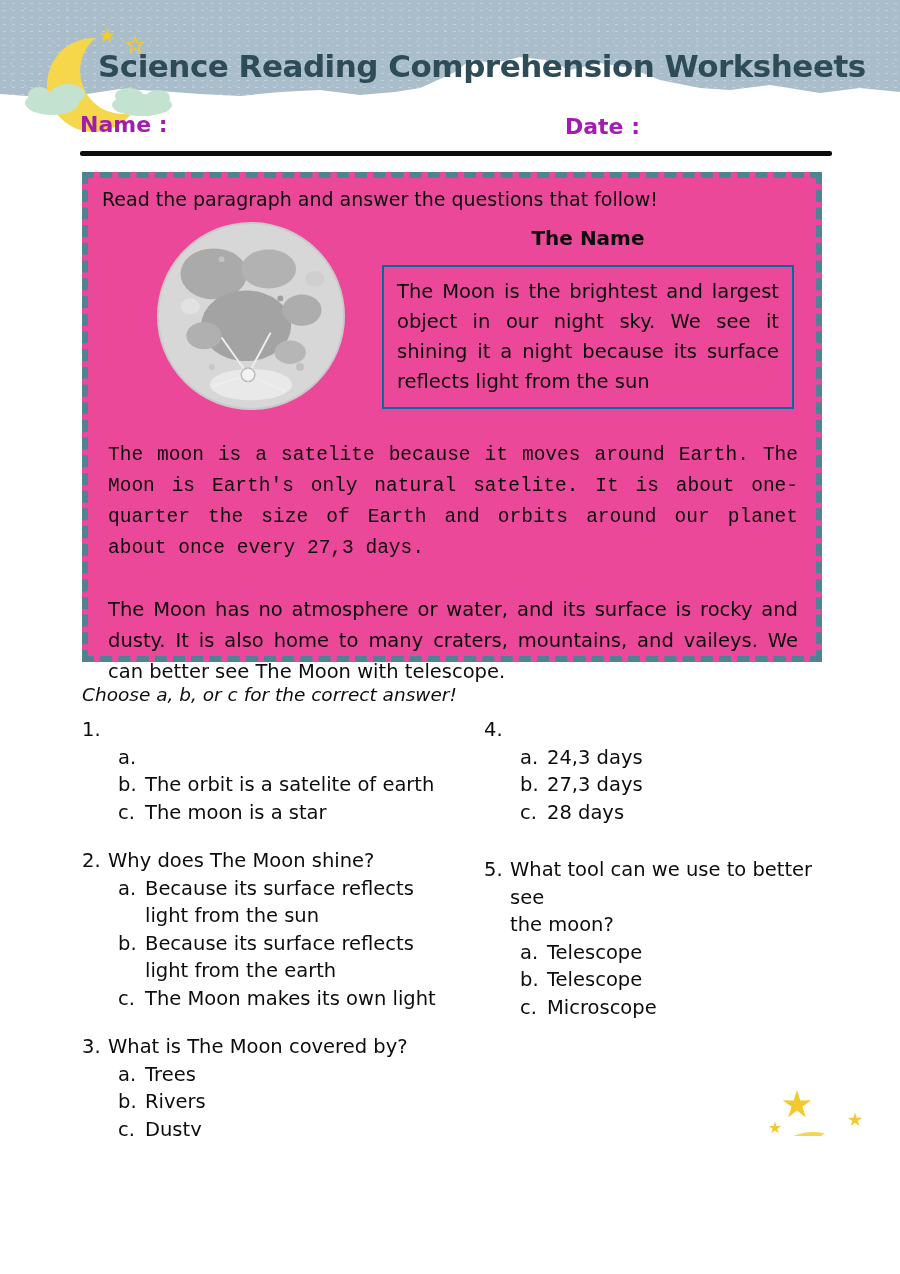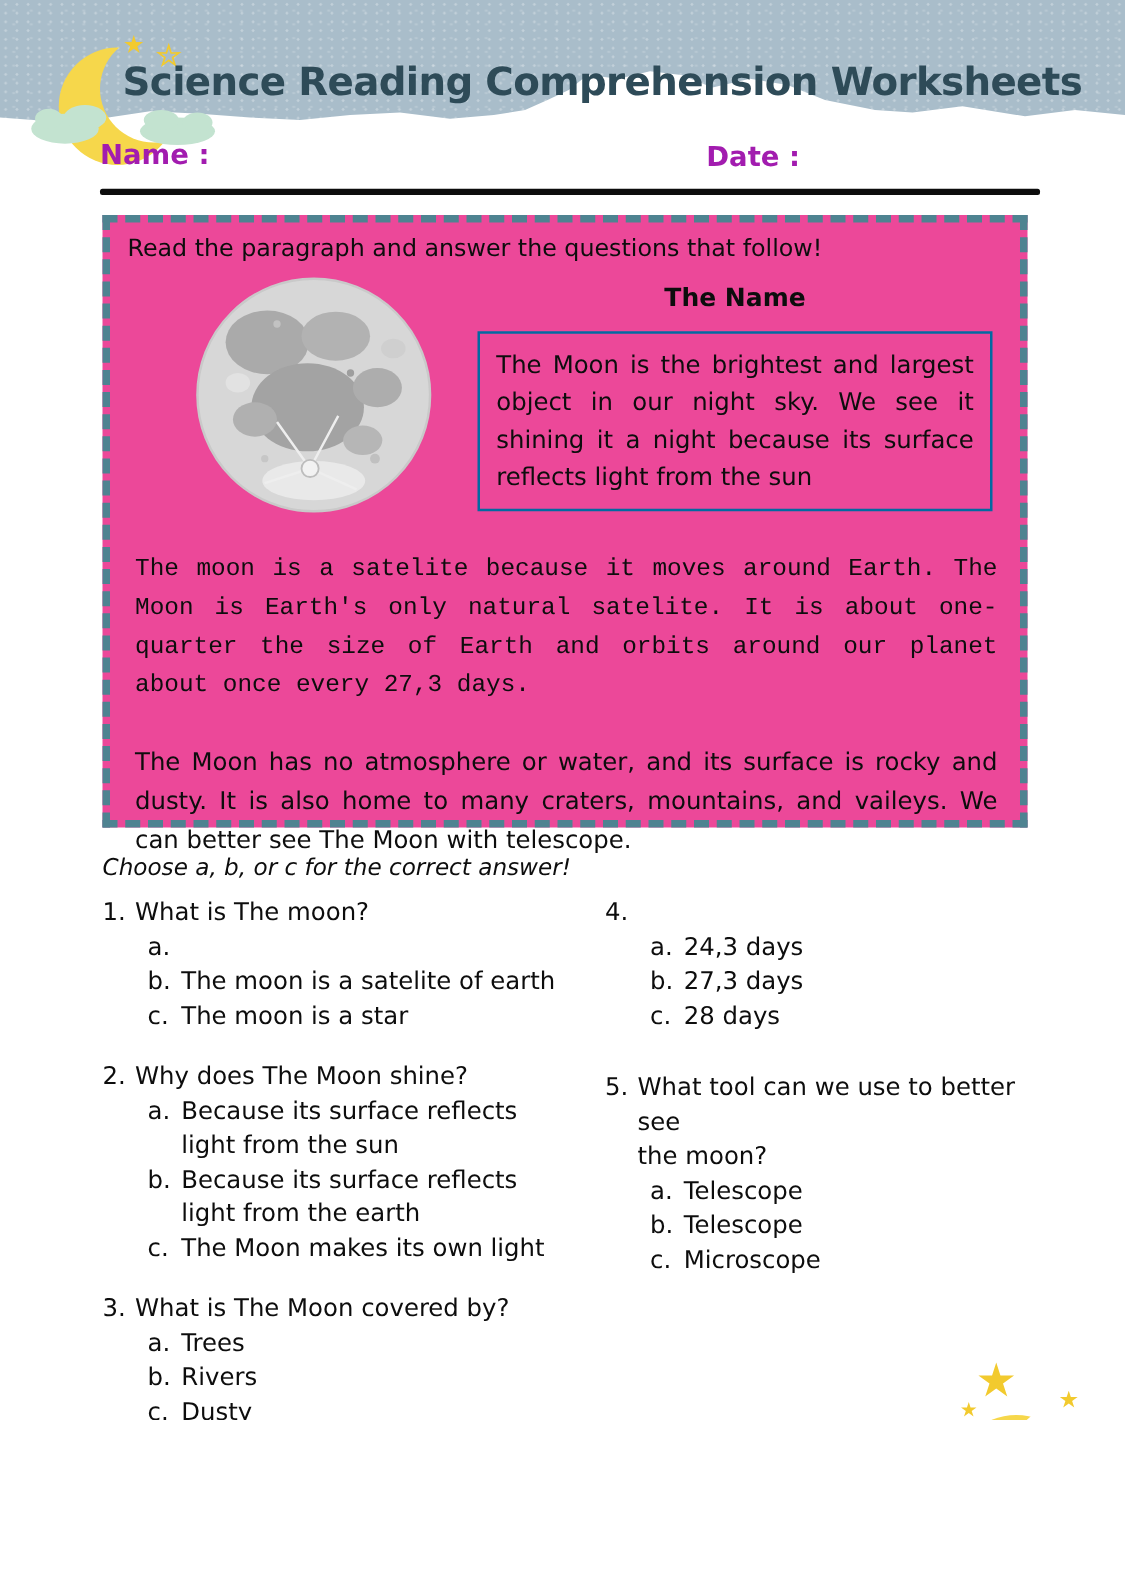--- a/index.html
+++ b/index.html
@@ -169,32 +169,28 @@
     <p class="passage-p passage-p3">The Moon has no atmosphere or water, and its surface is rocky and dusty. It is also home to many craters, mountains, and vaileys. We can better see The Moon with telescope.</p>
   </div>
 
   <p class="choose-line">Choose a, b, or c for the correct answer!</p>
 
   <div class="col col-left">
 
     <div class="question">
       <div class="q-title">
         <span class="q-num">1.</span>
-        <span class="q-lines">
-            <span class="l1">What is The moon?</span>
-            <span class="l2"></span>
-          </span>
-      </div>
-      <div class="option">
-        <span class="opt-letter">a.</span>
-      </div>
-      <div class="option">
-        <span class="opt-letter">b.</span>
-        <span class="q-lines">
-            <span class="l1">The moon is a satelite of earth</span>
+      </div>
+      <div class="option">
+        <span class="opt-letter">a.</span>
+      </div>
+      <div class="option">
+        <span class="opt-letter">b.</span>
+        <span class="q-lines">
+            <span class="l1">The orbit is a satelite of earth</span>
             <span class="l2"></span>
           </span>
       </div>
       <div class="option">
         <span class="opt-letter">c.</span>
         <span class="q-lines">
             <span class="l1">The moon is a star</span>
             <span class="l2"></span>
           </span>
       </div>

